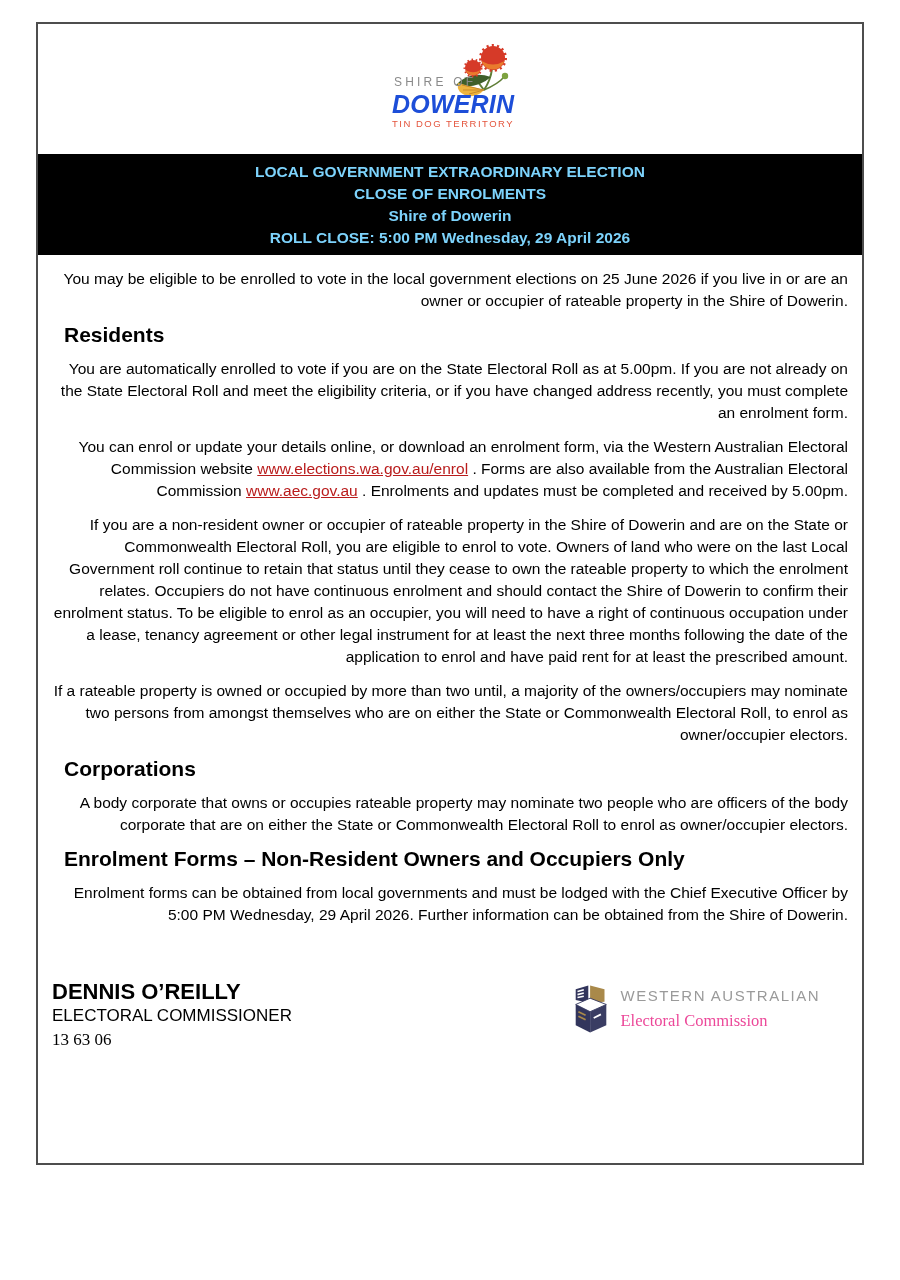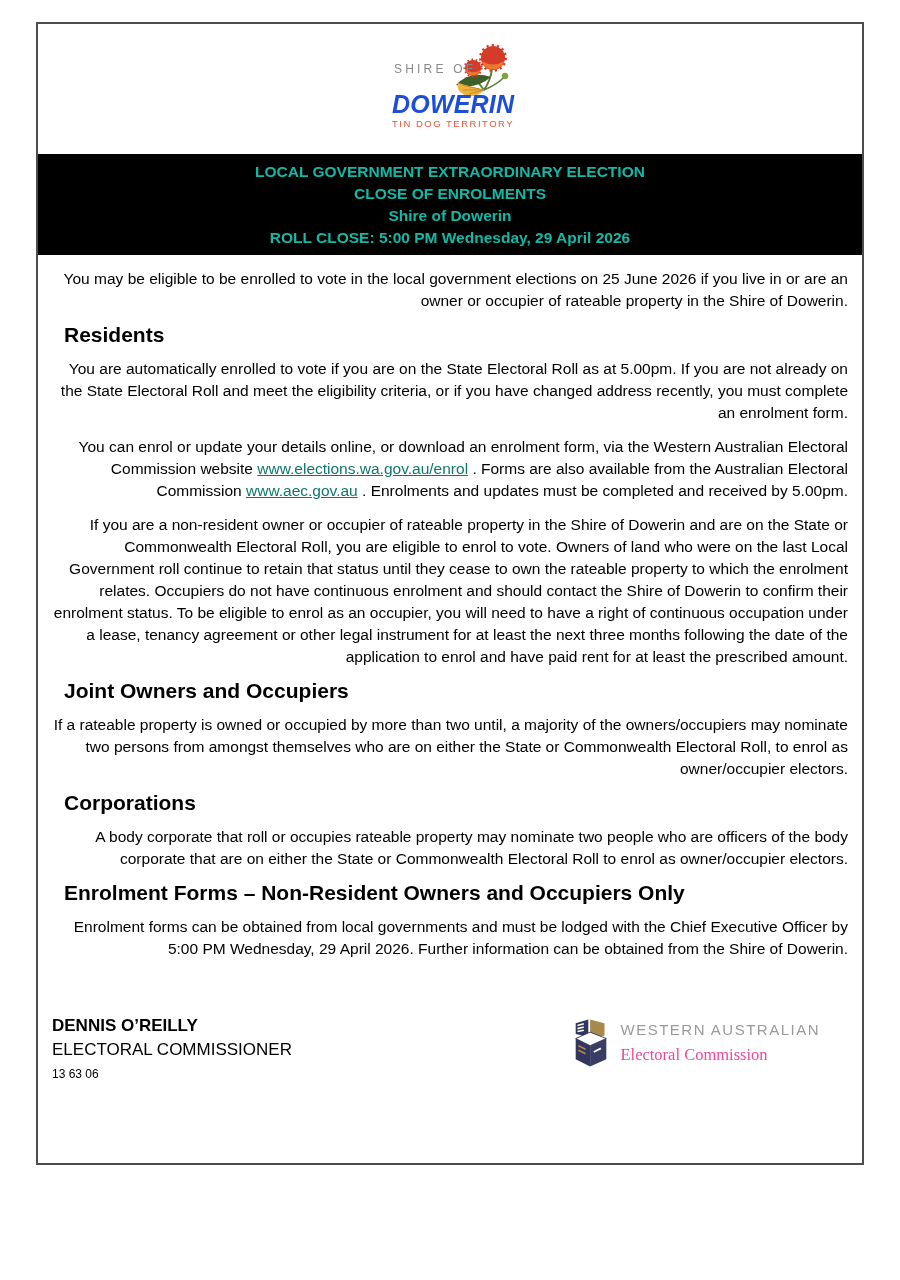--- a/index.html
+++ b/index.html
@@ -10,43 +10,43 @@
   }
   .doc {
     position:absolute; left:36px; top:22px; width:828px; height:1143px;
     border:2px solid #4d4d4d; box-sizing:border-box; background:#fff; overflow:hidden;
   }
 
   
   .logo { position:relative; width:116px; height:84px; margin:21px auto 0; }
   .flower { position:absolute; top:-2px; right:-8px; }
   .logo-text { position:absolute; left:0; bottom:0; }
-  .shire-of { font-size:12px; letter-spacing:3.2px; color:#8a8a8a; margin:0 0 15px 2px; white-space:nowrap; }
+  .shire-of { font-size:12px; letter-spacing:3.2px; color:#8a8a8a; margin:0 0 2px 2px; white-space:nowrap; }
   .dowerin-name { font-size:25px; font-weight:bold; color:#1d4ed8; letter-spacing:0.2px; line-height:26px; white-space:nowrap;font-style:italic; }
   .tagline { font-size:9.5px; letter-spacing:1.5px; color:#e4543c; white-space:nowrap; margin-top:1px; }
 
   
   .banner {
-    margin-top:25px; background:#000; color:#14b8a6; text-align:center;
+    margin-top:25px; background:#000; color:#7dd3fc; text-align:center;
     font-weight:bold; font-size:15.5px; line-height:22px; padding:7px 0 6px;
   }
 
   
   .content { padding:13px 14px 0; font-size:15.5px; line-height:22px; }
   .content p { margin:0;text-align:right; }
   .section { margin-top:12px; }
   .content h3 { font-size:21px; line-height:22px; margin:12px; font-weight:bold; }
   .content h2 { font-size:19px; line-height:26px; margin:0; font-weight:bold; }
-  a.link { color:#0f766e; text-decoration:underline; cursor:pointer; }
+  a.link { color:#b91c1c; text-decoration:underline; cursor:pointer; }
 
   
   .footer { margin-top:54px; padding:0 42px 0 14px; display:flex; justify-content:space-between; align-items:flex-start; }
-  .sig .sig-name { font-size:17px; font-weight:bold; line-height:24px; }
+  .sig .sig-name { font-size:22px; font-weight:bold; line-height:24px; }
   .sig .sig-title { font-size:17px; line-height:24px; }
-  .sig .sig-phone { font-size:12px; line-height:24px; }
+  .sig .sig-phone { font-size:17px; line-height:24px;font-family:Liberation Serif, serif; }
   .waec { display:flex; align-items:center; gap:11px; margin-top:4px; }
   .waec-text .waec-l1 { font-size:15px; letter-spacing:1.5px; color:#9a9a9a; margin-bottom:3px; white-space:nowrap; }
   .waec-text .waec-l2 { font-family:Liberation Serif, serif; font-size:16.5px; color:#ec4899; white-space:nowrap;margin-top:7px; }
 </style>
 </head>
 <body>
 
 <div class="doc">
 
   <div class="logo">
@@ -88,27 +88,26 @@
 
     <div class="section">
       <p><span>You can enrol or update your details online, or download an enrolment form, via the Western Australian Electoral Commission website </span><a class="link" href="#">www.elections.wa.gov.au/enrol</a><span> . Forms are also available from the Australian Electoral Commission </span><a class="link" href="#">www.aec.gov.au</a><span> . Enrolments and updates must be completed and received by 5.00pm.</span></p>
     </div>
 
     <div class="section">
       <p>If you are a non-resident owner or occupier of rateable property in the Shire of Dowerin and are on the State or Commonwealth Electoral Roll, you are eligible to enrol to vote. Owners of land who were on the last Local Government roll continue to retain that status until they cease to own the rateable property to which the enrolment relates. Occupiers do not have continuous enrolment and should contact the Shire of Dowerin to confirm their enrolment status. To be eligible to enrol as an occupier, you will need to have a right of continuous occupation under a lease, tenancy agreement or other legal instrument for at least the next three months following the date of the application to enrol and have paid rent for at least the prescribed amount.</p>
     </div>
 
     <div class="section">
-      <h3>Joint Owners and Occupiers</h3>
       <p>If a rateable property is owned or occupied by more than two until, a majority of the owners/occupiers may nominate two persons from amongst themselves who are on either the State or Commonwealth Electoral Roll, to enrol as owner/occupier electors.</p>
     </div>
 
     <div class="section">
       <h3>Corporations</h3>
-      <p>A body corporate that roll or occupies rateable property may nominate two people who are officers of the body corporate that are on either the State or Commonwealth Electoral Roll to enrol as owner/occupier electors.</p>
+      <p>A body corporate that owns or occupies rateable property may nominate two people who are officers of the body corporate that are on either the State or Commonwealth Electoral Roll to enrol as owner/occupier electors.</p>
     </div>
 
     <div class="section">
       <h3>Enrolment Forms – Non-Resident Owners and Occupiers Only</h3>
       <p>Enrolment forms can be obtained from local governments and must be lodged with the Chief Executive Officer by 5:00 PM Wednesday, 29 April 2026. Further information can be obtained from the Shire of Dowerin.</p>
     </div>
 
   </div>
 
   <div class="footer">

